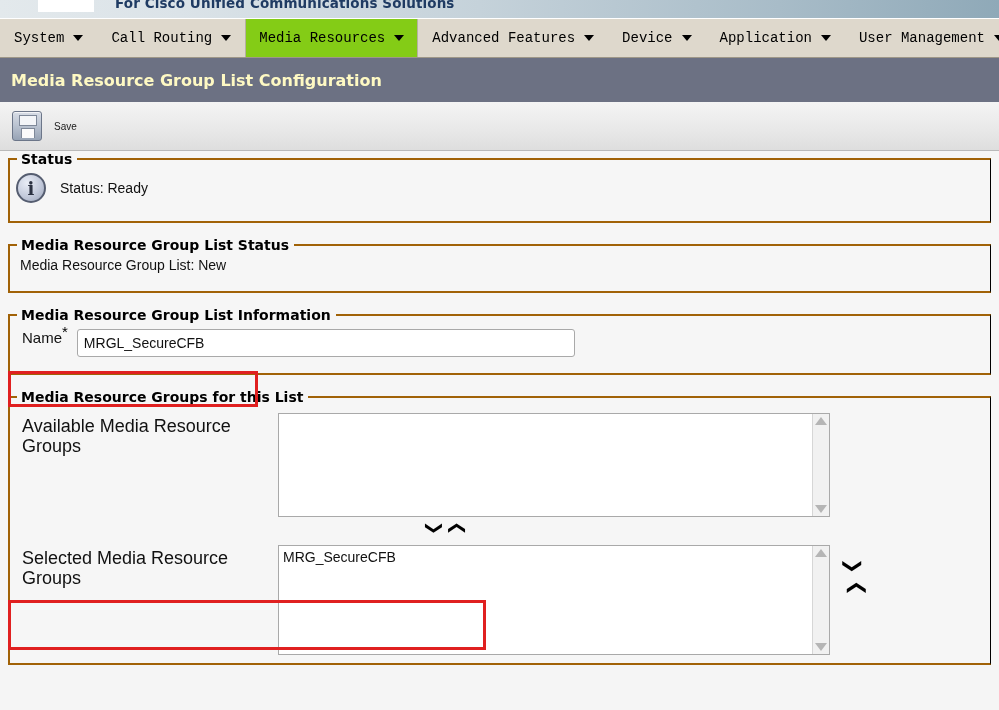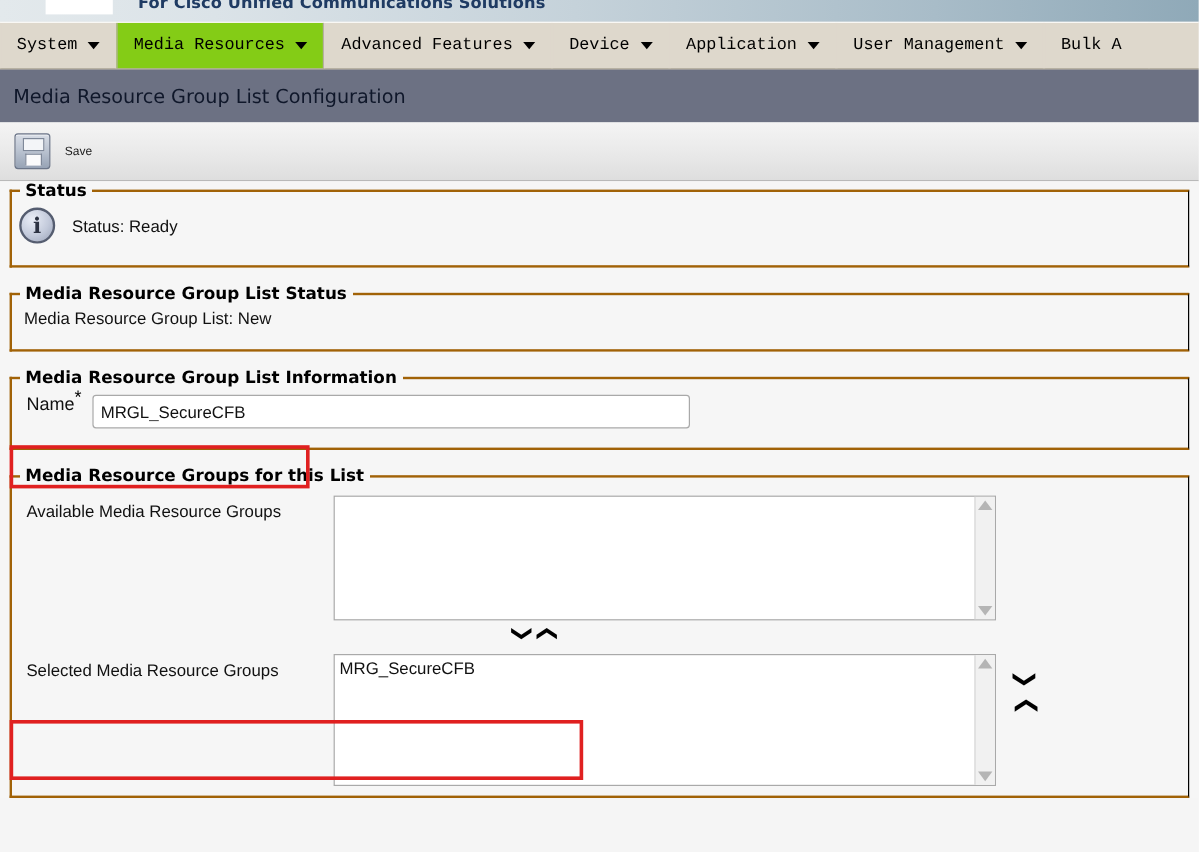--- a/index.html
+++ b/index.html
@@ -81,23 +81,23 @@
 
   
   .page-title-bar {
     height: 44px;
     background: #6c7183;
     display: flex;
     align-items: center;
     padding-left: 11px;
   }
   .page-title {
-    color: #0f172a;
+    color: #fef9c3;
     font-size: 16px;
-    font-weight: normal;
+    font-weight: bold;
     font-family: "DejaVu Sans", sans-serif;
   }
 
   
   .toolbar {
     height: 48px;
     background: linear-gradient(to bottom, #f4f4f4 0%, #e9e9e9 55%, #dedede 100%);
     border-bottom: 1px solid #b9b9b9;
     display: flex;
     align-items: center;
@@ -238,21 +238,21 @@
   #redbox-name  { left: 8px;  top: 371px; width: 250px; height: 36px; }
   #redbox-sel   { left: 8px;  top: 600px; width: 478px; height: 50px; }
 
   
   .list-row {
     display: flex;
     align-items: flex-start;
     padding: 8px 0 0 0;
   }
   .list-label {
-    font-size: 14px;
+    font-size: 18px;
     color: #111;
     width: 268px;
     padding-left: 12px;
     box-sizing: border-box;
     line-height: 20px;
     padding-top: 3px;
   }
   .listbox {
     position: relative;
     width: 552px;
@@ -326,20 +326,24 @@
 <body>
 
 <div class="brand-banner">
   <div class="brand-logo-block"></div>
   <div class="brand-tagline">For Cisco Unified Communications Solutions</div>
 </div>
 
 <div class="menubar">
   <div class="menu-item">
     <span class="mlabel">System</span>
+    <span class="caret-down"></span>
+  </div>
+  <div class="menu-item">
+    <span class="mlabel">Call Routing</span>
     <span class="caret-down"></span>
   </div>
   <div class="menu-item active">
     <span class="mlabel">Media Resources</span>
     <span class="caret-down"></span>
   </div>
   <div class="menu-item">
     <span class="mlabel">Advanced Features</span>
     <span class="caret-down"></span>
   </div>

